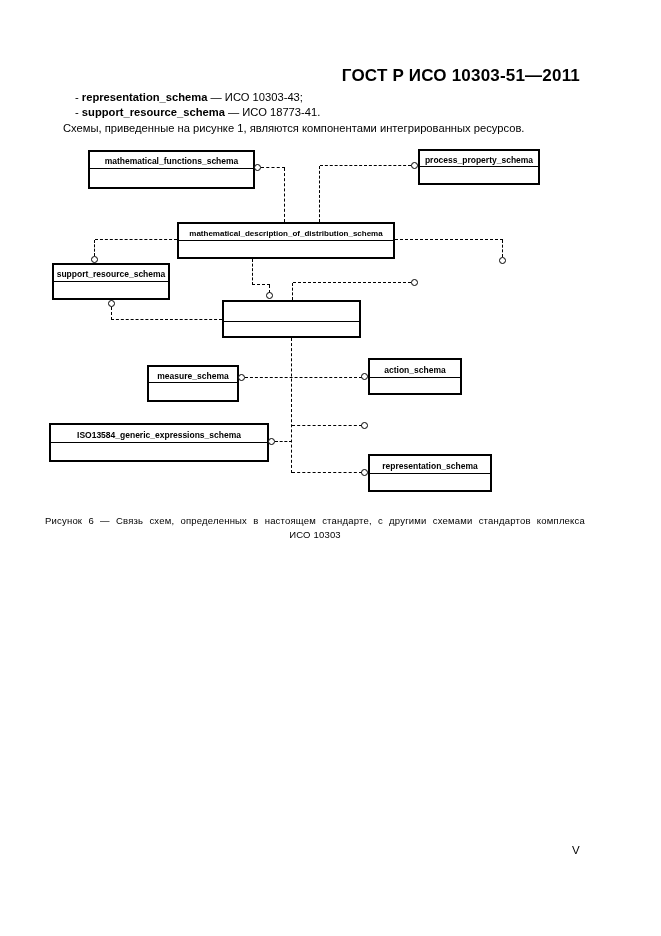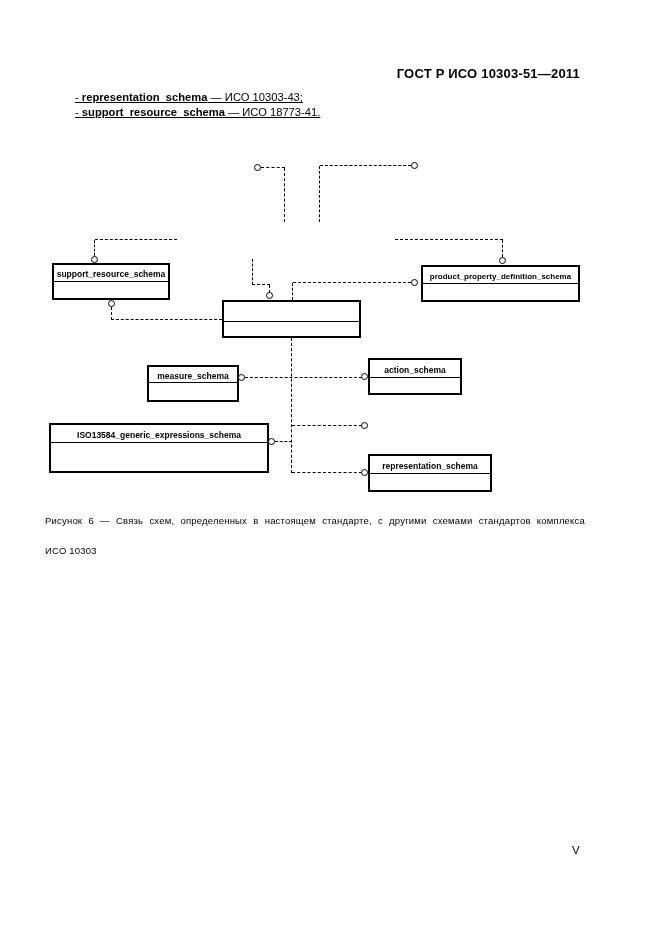--- a/index.html
+++ b/index.html
@@ -3,27 +3,27 @@
 <meta charset="utf-8">
 <style>
   html,body{margin:0;padding:0;background:#e8e8e8;}
   .page{
     position:relative;width:661px;height:936px;margin:0 auto;
     background:#ffffff;overflow:hidden;
     font-family:"Liberation Sans",sans-serif;color:#000;
   }
   .doc-header{
     position:absolute;top:66px;right:81px;
-    font-size:13px;font-weight:bold;letter-spacing:.2px;
+    font-size:17px;font-weight:bold;letter-spacing:.2px;
   }
   .intro{
     position:absolute;left:63px;top:90px;width:530px;
     font-size:11.2px;line-height:15.4px;
   }
-  .intro .dash-line{padding-left:12px;text-decoration:underline;}
+  .intro .dash-line{padding-left:12px;}
   .intro b{font-weight:bold;}
   
   .diagram{position:absolute;left:0;top:0;width:661px;height:936px;}
   .sbox{
     position:absolute;box-sizing:border-box;
     border:2px solid #000;background:#fff;
   }
   .sbox-title{
     position:absolute;left:0;right:0;top:0;
     display:flex;align-items:center;justify-content:center;
@@ -37,67 +37,76 @@
   .vseg{position:absolute;width:0;border-left:1.6px dashed #000;}
   .circ{
     position:absolute;width:5px;height:5px;border-radius:50%;
     border:1.6px solid #000;background:#fff;
   }
   .fig-caption{
     position:absolute;left:45px;top:514px;width:540px;
     font-size:9.5px;line-height:14px;letter-spacing:.2px;
   }
   .fig-caption .cap1{text-align:justify;text-align-last:justify;word-spacing:2px;}
-  .fig-caption .cap2{text-align:left;margin-top:16px;}
+  .fig-caption .cap2{text-align:center;}
   .page-number{
     position:absolute;left:572px;top:844px;font-size:11.5px;
   }
 </style>
 </head>
 <body>
 
 <div class="page">
 
   <div class="doc-header">ГОСТ Р ИСО 10303-51—2011</div>
 
   <div class="intro">
     <div class="dash-line"><span>- </span><b>representation_schema</b><span> — ИСО 10303-43;</span></div>
     <div class="dash-line"><span>- </span><b>support_resource_schema</b><span> — ИСО 18773-41.</span></div>
+    <div>Схемы, приведенные на рисунке 1, являются компонентами интегрированных ресурсов.</div>
   </div>
 
   <div class="diagram">
 
+    <div class="sbox" style="left:88px;top:150px;width:167px;height:39px">
+      <div class="sbox-title" style="height:18px">mathematical_functions_schema</div>
+      <div class="sbox-divider" style="top:16px"></div>
+    </div>
 
+    <div class="sbox" style="left:418px;top:149px;width:122px;height:36px">
+      <div class="sbox-title" style="height:17px">process_property_schema</div>
+      <div class="sbox-divider" style="top:15px"></div>
+    </div>
 
+    <div class="sbox" style="left:177px;top:222px;width:218px;height:37px">
+      <div class="sbox-title" style="height:18px;font-size:8px">mathematical_description_of_distribution_schema</div>
+      <div class="sbox-divider" style="top:16px"></div>
+    </div>
 
     <div class="sbox" style="left:52px;top:263px;width:118px;height:37px">
       <div class="sbox-title" style="height:18px">support_resource_schema</div>
       <div class="sbox-divider" style="top:16px"></div>
     </div>
 
-    <div class="sbox" style="left:421px;top:265px;width:159px;height:37px">
-      <div class="sbox-title" style="height:18px;font-size:8px">product_property_definition_schema</div>
-      <div class="sbox-divider" style="top:16px"></div>
-    </div>
 
     <div class="sbox" style="left:222px;top:300px;width:139px;height:38px">
       <div class="sbox-divider" style="top:19px"></div>
     </div>
 
     <div class="sbox" style="left:147px;top:365px;width:92px;height:37px">
       <div class="sbox-title" style="height:17px">measure_schema</div>
       <div class="sbox-divider" style="top:15px"></div>
     </div>
 
     <div class="sbox" style="left:368px;top:358px;width:94px;height:37px">
       <div class="sbox-title" style="height:19px">action_schema</div>
       <div class="sbox-divider" style="top:17px"></div>
     </div>
 
-    <div class="sbox" style="left:49px;top:423px;width:220px;height:50px">
+    <div class="sbox" style="left:49px;top:423px;width:220px;height:39px">
       <div class="sbox-title" style="height:19px">ISO13584_generic_expressions_schema</div>
       <div class="sbox-divider" style="top:17px"></div>
     </div>
 
 
     <div class="sbox" style="left:368px;top:454px;width:124px;height:38px">
       <div class="sbox-title" style="height:19px">representation_schema</div>
       <div class="sbox-divider" style="top:17px"></div>
     </div>
 

